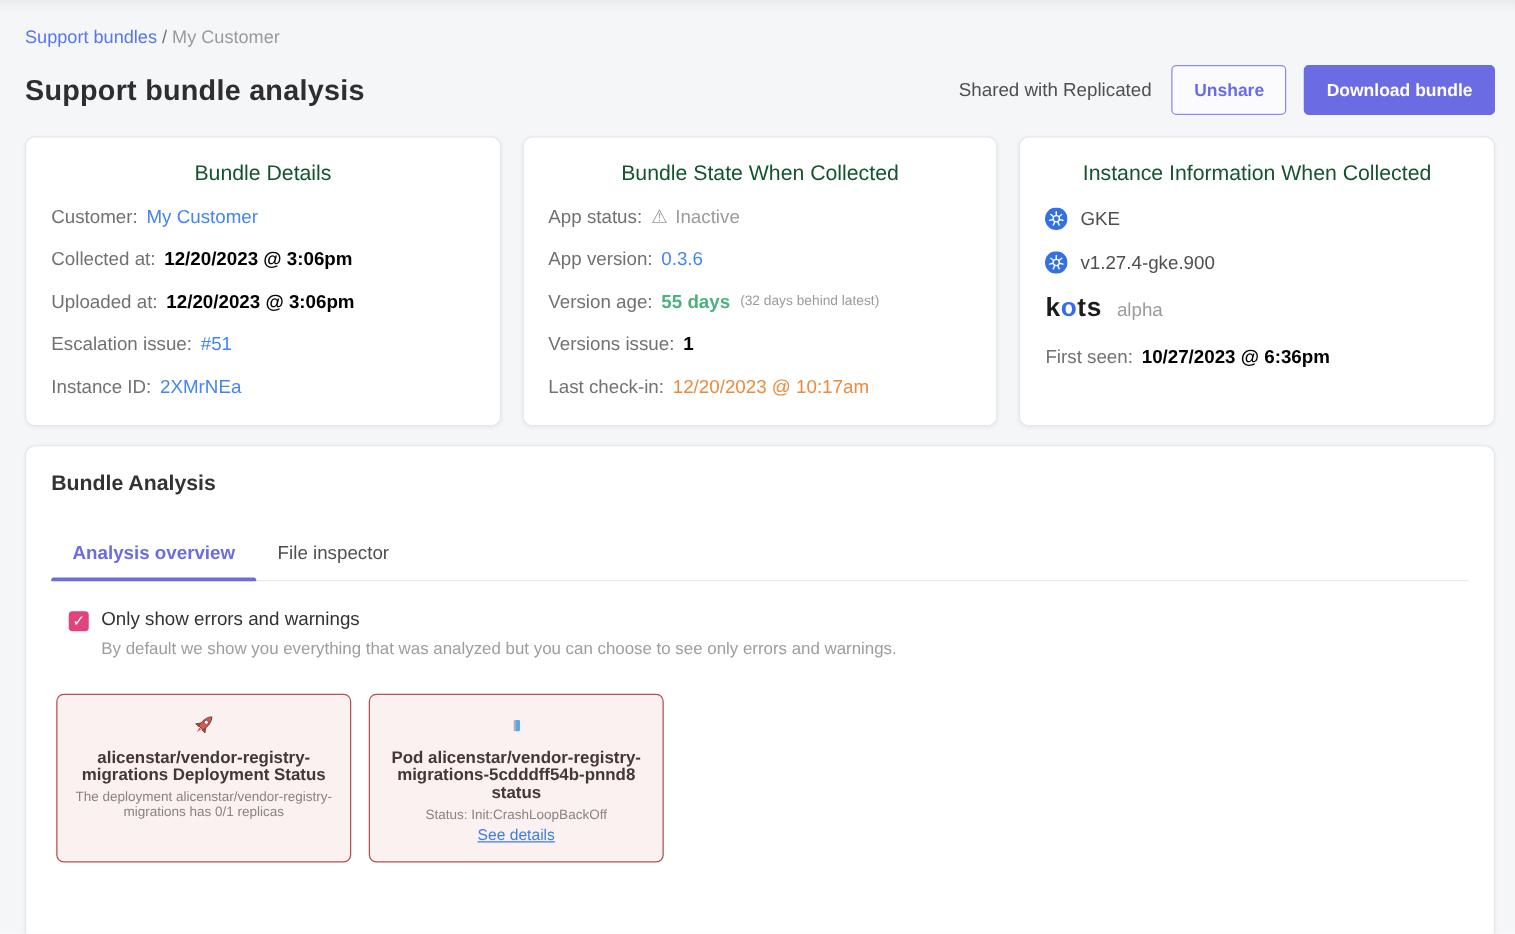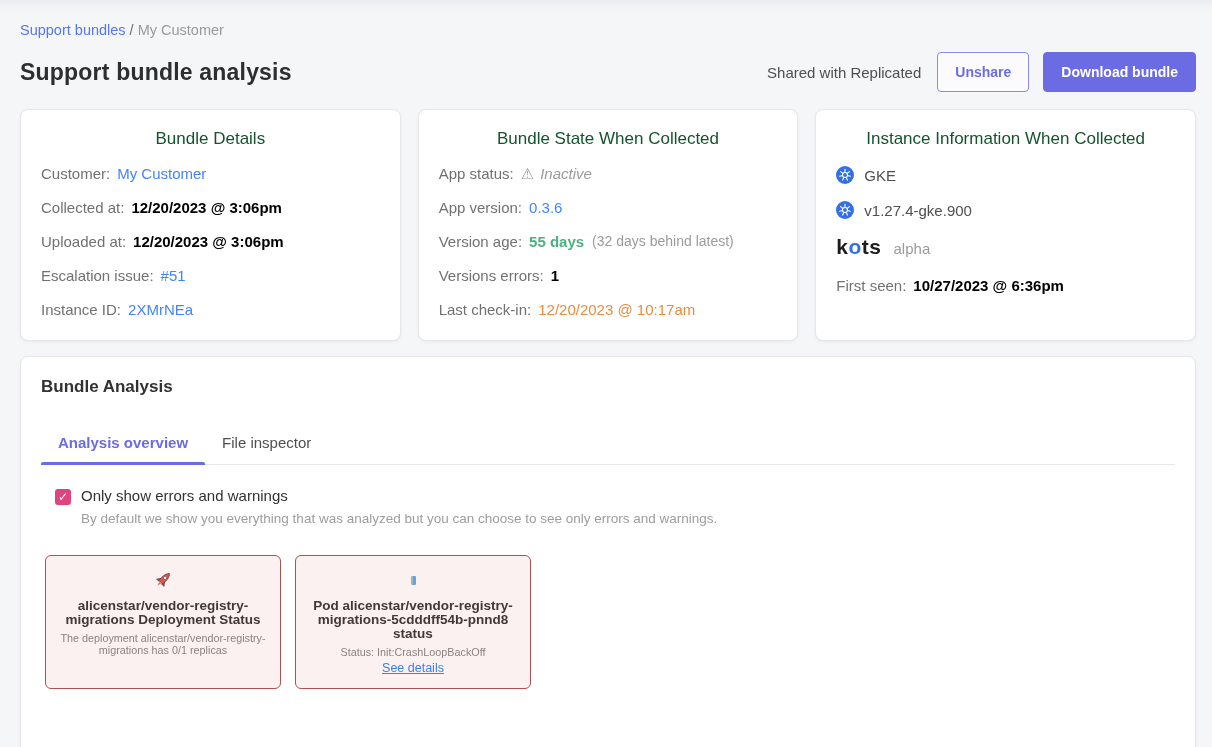--- a/index.html
+++ b/index.html
@@ -45,24 +45,24 @@
   .card {
     background: #fff; border: 1px solid #e7e7ea; border-radius: 8px;
     box-shadow: 0 1px 3px rgba(30,30,60,.06);
     padding: 19px 20px; min-height: 232px;
   }
   .card-title { font-size: 17px; font-weight: normal; color: #14532d; text-align: center; }
   .info-row { margin-top: 15px; font-size: 15px; color: #717171; display: flex; align-items: center; line-height: 19px; }
   .info-row .lbl { margin-right: 7px; white-space: nowrap; }
   .val-strong { color: #000000; font-weight: bold; }
   .val-link { color: #4485f5; font-weight: 500; text-decoration: none; cursor: pointer; }
-  .val-muted { color: #9b9b9b; font-style: italic; }
+  .val-muted { color: #9b9b9b; }
   .val-green { color: #4bb27e; font-weight: bold; }
   .val-orange { color: #ec8b3d; font-weight: 500; }
-  .note-small { font-size: 14px; color: #9b9b9b; margin-left: 8px; font-weight: normal; }
+  .note-small { font-size: 11px; color: #9b9b9b; margin-left: 8px; font-weight: normal; }
   .warn-glyph { color: #9b9b9b; font-size: 15px; margin-right: 6px; line-height: 1; }
 
   
   .inst-row { margin-top: 17px; display: flex; align-items: flex-end; font-size: 15px; color: #4f4f4f; }
   .k8s-badge { width: 18px; height: 18px; margin-right: 10px; flex: 0 0 auto; }
   .kots-logo { font-size: 21px; font-weight: bold; color: #1c1c1c; letter-spacing: .5px; line-height: 1; }
   .kots-logo .kots-o { color: #356bee; }
   .kots-channel { color: #9b9b9b; font-size: 15px; margin-left: 12px; }
 
   
@@ -165,21 +165,21 @@
       <div class="info-row">
         <span class="lbl">App version:</span>
         <a class="val-link">0.3.6</a>
       </div>
       <div class="info-row">
         <span class="lbl">Version age:</span>
         <span class="val-green">55 days</span>
         <span class="note-small">(32 days behind latest)</span>
       </div>
       <div class="info-row">
-        <span class="lbl">Versions errors:</span>
+        <span class="lbl">Versions issue:</span>
         <span class="val-strong">1</span>
       </div>
       <div class="info-row">
         <span class="lbl">Last check-in:</span>
         <span class="val-orange">12/20/2023 @ 10:17am</span>
       </div>
     </div>
 
     <div class="card">
       <div class="card-title">Instance Information When Collected</div>

